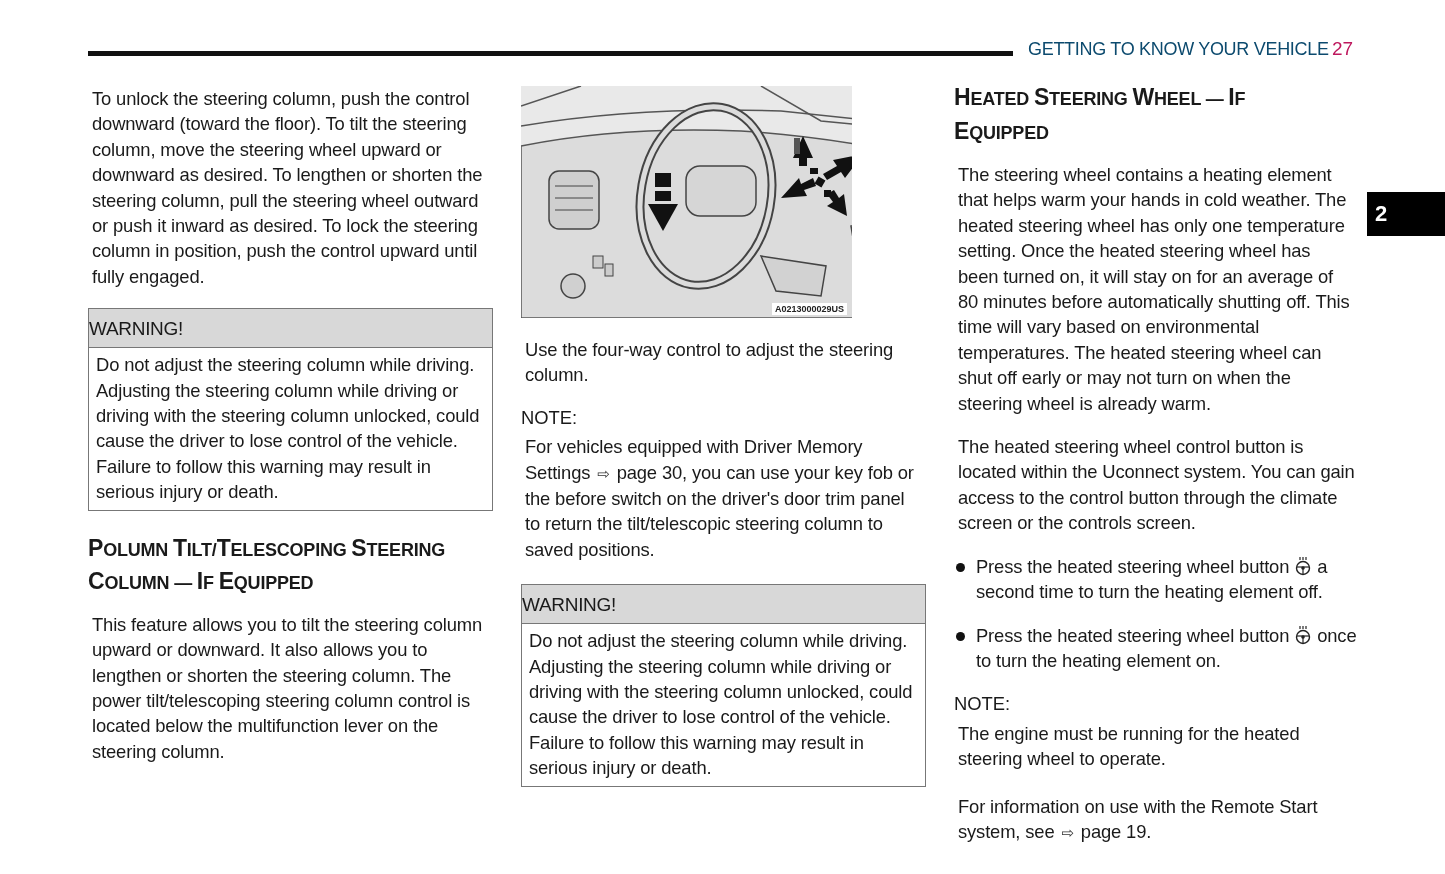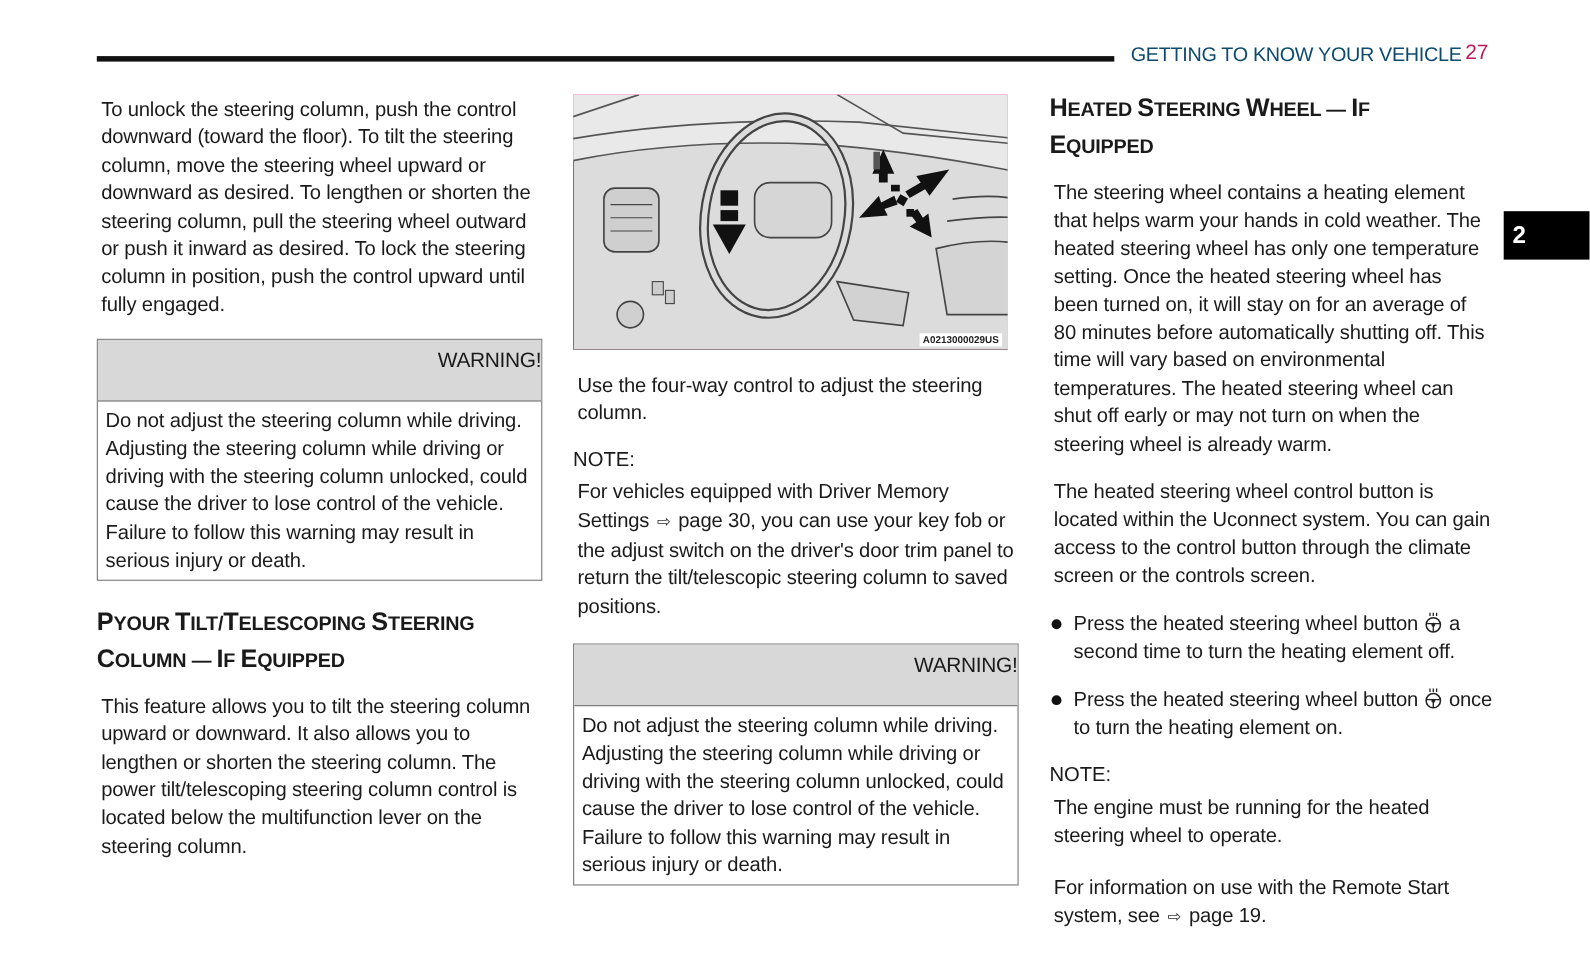--- a/index.html
+++ b/index.html
@@ -15,29 +15,29 @@
 
   .col { position: absolute; top: 82px; }
   .col1 { left: 88px; width: 405px; }
   .col2 { left: 521px; width: 405px; }
   .col3 { left: 954px; width: 405px; }
 
   p { margin: 4px; font-size: 18.4px; line-height: 25.4px; letter-spacing: -0.15px; }
   .gap { height: 10px; }
 
   .warn { border: 1.5px solid #777; margin: 0; }
-  .warn-head { background: #d8d8d8; border-bottom: 1.5px solid #777; text-align: right;
-               font-size: 19px; padding: 9px 0 24px; letter-spacing: -0.3px; }
+  .warn-head { background: #d8d8d8; border-bottom: 1.5px solid #777; text-align: left;
+               font-size: 19px; padding: 9px 0 7px; letter-spacing: -0.3px; }
   .warn-body { padding: 4px 7px 5px 7px; font-size: 18.4px; line-height: 25.4px; letter-spacing: -0.15px; }
 
   h2.sc { margin: 0; font-size: 22px; font-weight: bold; line-height: 31.5px; letter-spacing: -0.2px; }
   h2.sc .big { font-size: 23px; }
   h2.sc .small { font-size: 18px; }
 
-  .figure { width: 395px; height: 232px; background: #ec4899; position: relative; overflow: hidden; }
+  .figure { width: 331px; height: 232px; background: #6d28d9; position: relative; overflow: hidden; }
   .fig-caption { text-align: center; font-weight: bold; font-size: 17px; margin-top: 9px; letter-spacing: -0.6px; }
   .fig-code { position: absolute; right: 5px; bottom: 3px; font-size: 9px; font-weight: bold;
               background: #fff; padding: 1px 3px; color: #222; }
 
   .note-label { font-size: 18.4px; line-height: 25.4px; }
   .xref { display: inline-block; font-size: 15px; color: #333; margin: 0 2px; }
 
   ul.bullets { list-style: none; margin: 0; padding: 0; }
   ul.bullets li { position: relative; padding-left: 22px; font-size: 18.4px; line-height: 25.4px; letter-spacing: -0.15px; margin-bottom: 18px; }
   ul.bullets li .dot { position: absolute; left: 2px; top: 9px; width: 9px; height: 9px; border-radius: 50%; background: #111; }
@@ -53,21 +53,21 @@
 
 <div class="col col1">
   <p>To unlock the steering column, push the control downward (toward the floor). To tilt the steering column, move the steering wheel upward or downward as desired. To lengthen or shorten the steering column, pull the steering wheel outward or push it inward as desired. To lock the steering column in position, push the control upward until fully engaged.</p>
   <div style="height:15px"></div>
   <div class="warn">
     <div class="warn-head">WARNING!</div>
     <div class="warn-body">Do not adjust the steering column while driving. Adjusting the steering column while driving or driving with the steering column unlocked, could cause the driver to lose control of the vehicle. Failure to follow this warning may result in serious injury or death.</div>
   </div>
   <div style="height:22px"></div>
   <h2 class="sc">
-    <span class="sc-line"><span class="big">P</span><span class="small">YOUR </span><span class="big">T</span><span class="small">ILT/</span><span class="big">T</span><span class="small">ELESCOPING </span><span class="big">S</span><span class="small">TEERING</span></span><br>
+    <span class="sc-line"><span class="big">P</span><span class="small">OLUMN </span><span class="big">T</span><span class="small">ILT/</span><span class="big">T</span><span class="small">ELESCOPING </span><span class="big">S</span><span class="small">TEERING</span></span><br>
     <span class="sc-line"><span class="big">C</span><span class="small">OLUMN — </span><span class="big">I</span><span class="small">F </span><span class="big">E</span><span class="small">QUIPPED</span></span>
   </h2>
   <div style="height:8px"></div>
   <p>This feature allows you to tilt the steering column upward or downward. It also allows you to lengthen or shorten the steering column. The power tilt/telescoping steering column control is located below the multifunction lever on the steering column.</p>
 </div>
 
 <div class="col col2" style="top:86px;">
   <div class="figure">
     <svg width="403" height="232" viewBox="0 0 403 232">
       <rect x="0" y="0" width="403" height="232" fill="#e9e9e9"></rect>
@@ -101,21 +101,21 @@
       <rect x="303" y="104" width="7" height="7" fill="#111"></rect>
       <path d="M326 130 L306 120 L312 116 L306 108 L313 104 L318 112 L323 108 Z" fill="#111"></path>
       <rect x="273" y="52" width="6" height="16" fill="#555"></rect>
     </svg>
     <div class="fig-code">A0213000029US</div>
   </div>
   <div style="height:15px"></div>
   <p>Use the four-way control to adjust the steering column.</p>
   <div style="height:13px"></div>
   <div class="note-label">NOTE:</div>
-  <p><span>For vehicles equipped with Driver Memory Settings</span> <span class="xref">⇨</span> <span>page 30, you can use your key fob or the adjust switch on the driver's door trim panel to return the tilt/telescopic steering column to saved positions.</span></p>
+  <p><span>For vehicles equipped with Driver Memory Settings</span> <span class="xref">⇨</span> <span>page 30, you can use your key fob or the before switch on the driver's door trim panel to return the tilt/telescopic steering column to saved positions.</span></p>
   <div style="height:18px"></div>
   <div class="warn">
     <div class="warn-head">WARNING!</div>
     <div class="warn-body">Do not adjust the steering column while driving. Adjusting the steering column while driving or driving with the steering column unlocked, could cause the driver to lose control of the vehicle. Failure to follow this warning may result in serious injury or death.</div>
   </div>
 </div>
 
 <div class="col col3">
   <h2 class="sc">
     <span class="sc-line"><span class="big">H</span><span class="small">EATED </span><span class="big">S</span><span class="small">TEERING </span><span class="big">W</span><span class="small">HEEL — </span><span class="big">I</span><span class="small">F</span></span><br>

